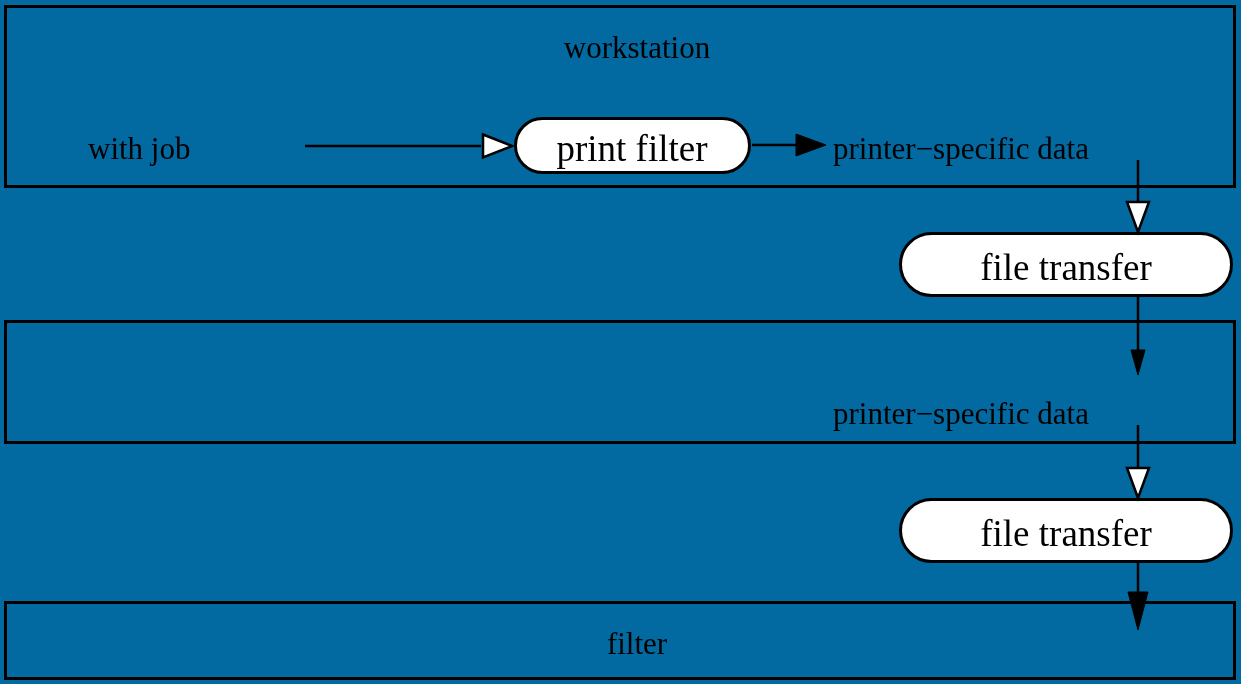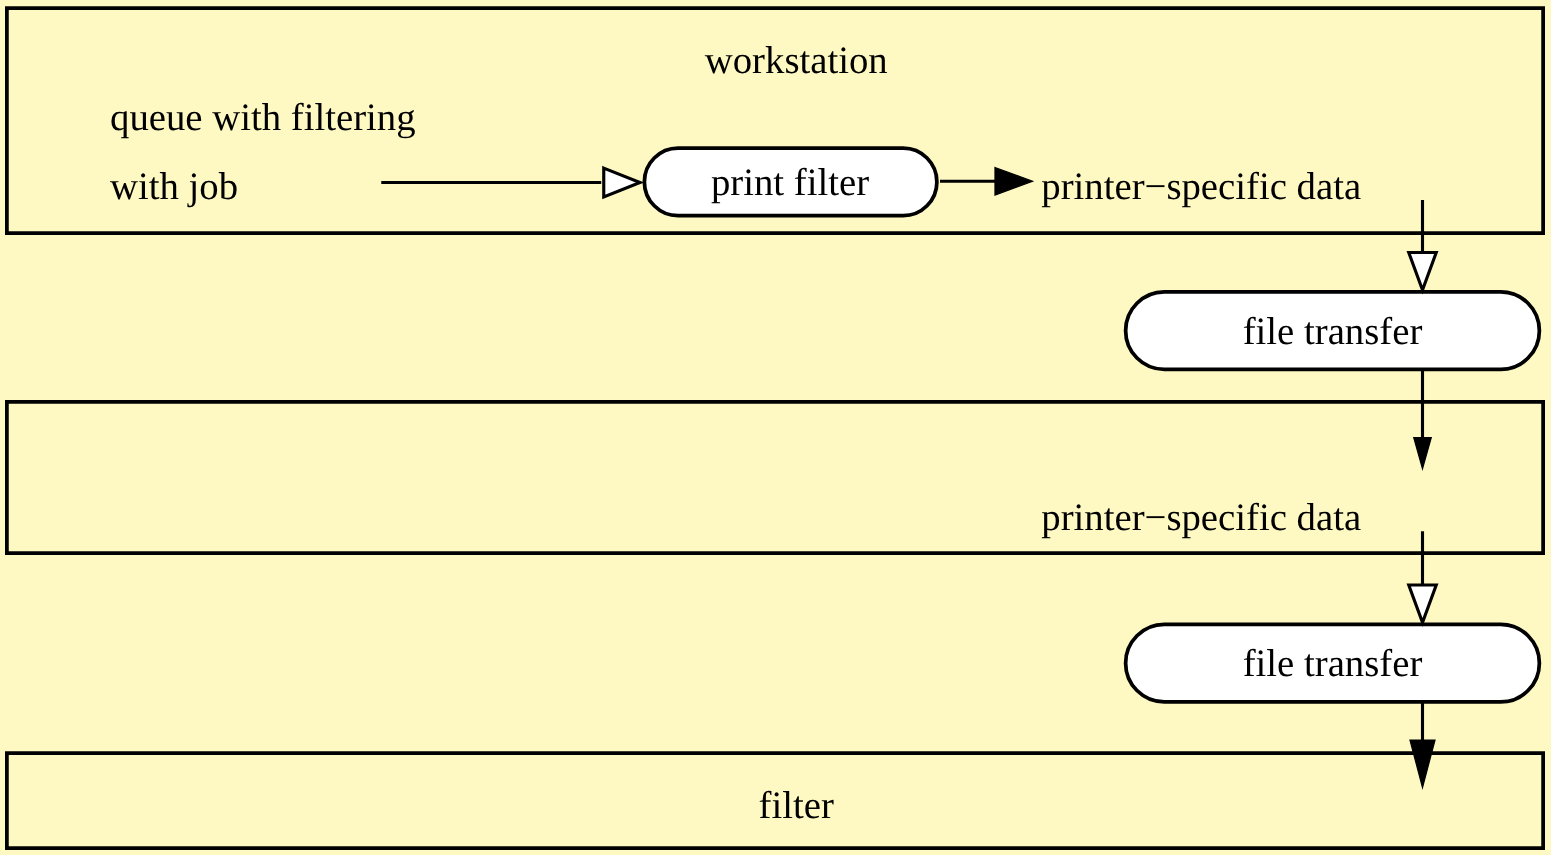--- a/index.html
+++ b/index.html
@@ -9,39 +9,39 @@
     background: #ffffff;
   }
   body {
     font-family: "Liberation Serif", "DejaVu Serif", serif;
     color: #000000;
   }
   #diagram-root {
     position: relative;
     width: 1241px;
     height: 684px;
-    background: #fef9c3;
+    background: #0369a1;
     overflow: hidden;
   }
   .svg-layer {
     position: absolute;
     left: 0;
     top: 0;
     width: 1241px;
     height: 684px;
   }
   .label {
     position: absolute;
     white-space: nowrap;
     line-height: 1;
     font-family: "Liberation Serif", "DejaVu Serif", serif;
     color: #000000;
   }
   .label-lg  { font-size: 31px; }
-  .label-mid { font-size: 31px; }
+  .label-mid { font-size: 37px; }
   .center-label {
     transform: translateX(-50%);
   }
 </style>
 </head>
 <body>
 
 <div id="diagram-root">
 
   <svg class="svg-layer" viewBox="0 0 1241 684">
@@ -88,21 +88,20 @@
       <polygon points="1128,592 1148,592 1138,630" fill="#000000" stroke="#000000" stroke-width="1"></polygon>
     </g>
 
   </svg>
 
   <div class="label label-lg center-label" style="left:637px; top:32px;">workstation</div>
 
 
   <div class="label label-lg center-label" style="left:637px; top:628px;">filter</div>
 
-  <div class="label label-lg" style="left:88px; top:78px;">queue with filtering</div>
 
   <div class="label label-lg" style="left:88px; top:133px;">with job</div>
 
   <div class="label label-lg" style="left:833px; top:133px;">printer−specific data</div>
 
   <div class="label label-lg" style="left:833px; top:398px;">printer−specific data</div>
 
   <div class="label label-mid center-label" style="left:632px; top:130px;">print filter</div>
 
   <div class="label label-mid center-label" style="left:1066px; top:249px;">file transfer</div>

